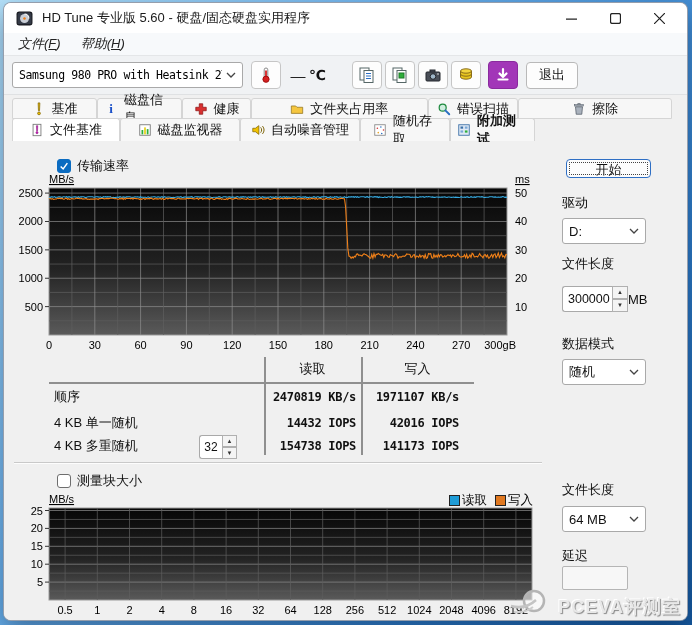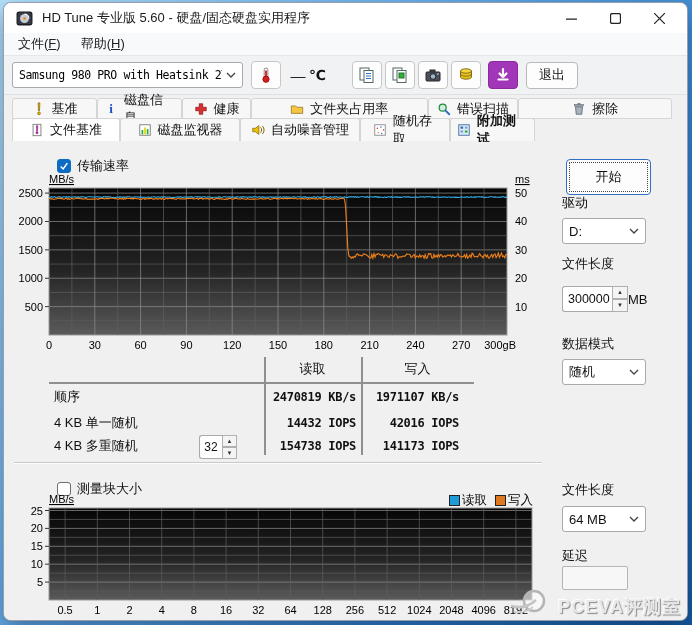--- a/index.html
+++ b/index.html
@@ -9,21 +9,21 @@
     border-radius:8px;overflow:hidden;border:1px solid rgba(20,40,70,.45);
     box-shadow:0 10px 26px rgba(0,20,50,.4);}
   
   .titlebar{height:30px;background:#ffffff;display:flex;align-items:center;position:relative;}
   .title-icon{margin-left:12px;width:17px;height:17px;flex:0 0 auto;}
   .title-text{margin-left:9px;font-size:13px;color:#1b1b1b;white-space:nowrap;}
   .win-controls{position:absolute;right:6px;top:0;height:100%;display:flex;}
   .win-btn{width:44px;height:100%;display:flex;align-items:center;justify-content:center;}
   
   .menubar{height:22px;background:#f7f9fb;border-bottom:1px solid #e4e6e8;display:flex;align-items:center;padding-left:4px;font-size:13px;color:#222;}
-  .menu-item{padding:2px 10px;white-space:nowrap;}
+  .menu-item{padding:2px 10px;white-space:nowrap;font-style:italic;}
   .menu-item .u{text-decoration:underline;}
   
   .toolbar{height:38px;background:#f0f2f4;border-bottom:1px solid #dfe1e3;display:flex;align-items:center;padding-left:8px;}
   .combo{height:26px;background:#fff;border:1px solid #a9a9a9;border-radius:3px;display:flex;align-items:center;padding:0 6px;box-sizing:border-box;}
   .tb-combo{width:231px;}
   .tb-combo .combo-text{font-family:"DejaVu Sans Mono",monospace;font-size:11.5px;letter-spacing:-.4px;white-space:nowrap;overflow:hidden;flex:1;}
   .chev{flex:0 0 auto;margin-left:4px;}
   .tb-btn{width:30px;height:28px;background:#fdfdfd;border:1px solid #c6c6c6;border-radius:4px;display:flex;align-items:center;justify-content:center;box-sizing:border-box;padding:0;}
   .thermo-btn{margin-left:8px;}
   .temp-dash{margin-left:8px;font-size:15px;color:#222;width:18px;text-align:center;}
@@ -68,21 +68,21 @@
   .spin-val{background:#fff;border:1px solid #a9a9a9;border-right:none;border-radius:3px 0 0 3px;width:22px;display:flex;align-items:center;justify-content:center;font-size:12px;}
   .spin-btns{display:flex;flex-direction:column;width:15px;}
   .spin-btn{flex:1;border:1px solid #b0b0b0;background:#f4f4f4;font-size:6px;line-height:5px;padding:0;color:#333;}
   .divider{position:absolute;left:10px;top:320px;width:528px;height:0;border-top:1px solid #c9c9c9;border-bottom:1px solid #fdfdfd;}
   .legend{position:absolute;left:445px;top:350px;display:flex;gap:8px;align-items:center;font-size:12.5px;color:#000;}
   .legend-item{display:flex;align-items:center;gap:2px;}
   .legend-swatch{width:11px;height:11px;border:1px solid #222;box-sizing:border-box;}
   
   .right-panel{position:absolute;left:548px;top:0;width:140px;height:100%;font-size:13px;color:#111;}
   .rp-label{position:absolute;left:10px;white-space:nowrap;}
-  .start-btn{position:absolute;left:14px;top:17px;width:85px;height:36px;background:#fdfdfd;border:1px solid #2f6fc4;border-radius:4px;font-size:13px;color:#111;outline:1px dotted #444;outline-offset:-4px;}
+  .start-btn{position:absolute;left:14px;top:17px;width:85px;height:19px;background:#fdfdfd;border:1px solid #2f6fc4;border-radius:4px;font-size:13px;color:#111;outline:1px dotted #444;outline-offset:-4px;}
   .rp-select{position:absolute;left:10px;width:84px;height:26px;justify-content:space-between;font-size:13px;}
   .rp-spinrow{position:absolute;left:10px;display:flex;align-items:center;}
   .rp-spin-val{background:#fff;border:1px solid #a9a9a9;border-right:none;border-radius:3px 0 0 3px;width:50px;height:26px;box-sizing:border-box;display:flex;align-items:center;padding-left:5px;font-size:12.5px;}
   .rp-spin-btns{display:flex;flex-direction:column;width:16px;height:26px;}
   .rp-unit{margin-left:0;font-size:13px;}
   .latency-box{position:absolute;left:10px;top:424px;width:64px;height:22px;background:#f7f7f7;border:1px solid #b5b5b5;border-radius:2px;}
   
   .wm-site{position:absolute;top:408px;right:1px;z-index:30;font-size:37px;font-weight:800;color:#000;letter-spacing:-1px;white-space:nowrap;
     text-shadow:0 0 3px #fff,0 0 3px #fff,1px 1px 0 rgba(255,255,255,.9),-1px -1px 0 rgba(255,255,255,.9);}
   .wm-studio{position:absolute;top:453px;right:6px;z-index:30;font-size:18px;font-weight:bold;letter-spacing:1px;color:#e8e8e8;white-space:nowrap;
@@ -380,21 +380,21 @@
             <button class="spin-btn">▼</button>
           </span>
         </span>
         <span class="rt-val rt-read">154738 IOPS</span>
         <span class="rt-val rt-write">141173 IOPS</span>
       </div>
     </div>
 
     <div class="divider"></div>
 
-    <div class="cb-row" style="left:53px;top:338px;justify-content:flex-end;">
+    <div class="cb-row" style="left:53px;top:330px;justify-content:flex-end;">
       <span class="cb unchecked"></span>
       <span>测量块大小</span>
     </div>
 
     <div class="legend">
       <span class="legend-item">
         <span class="legend-swatch" style="background-color: rgb(30, 156, 215);"></span>
         <span>读取</span>
       </span>
       <span class="legend-item">

